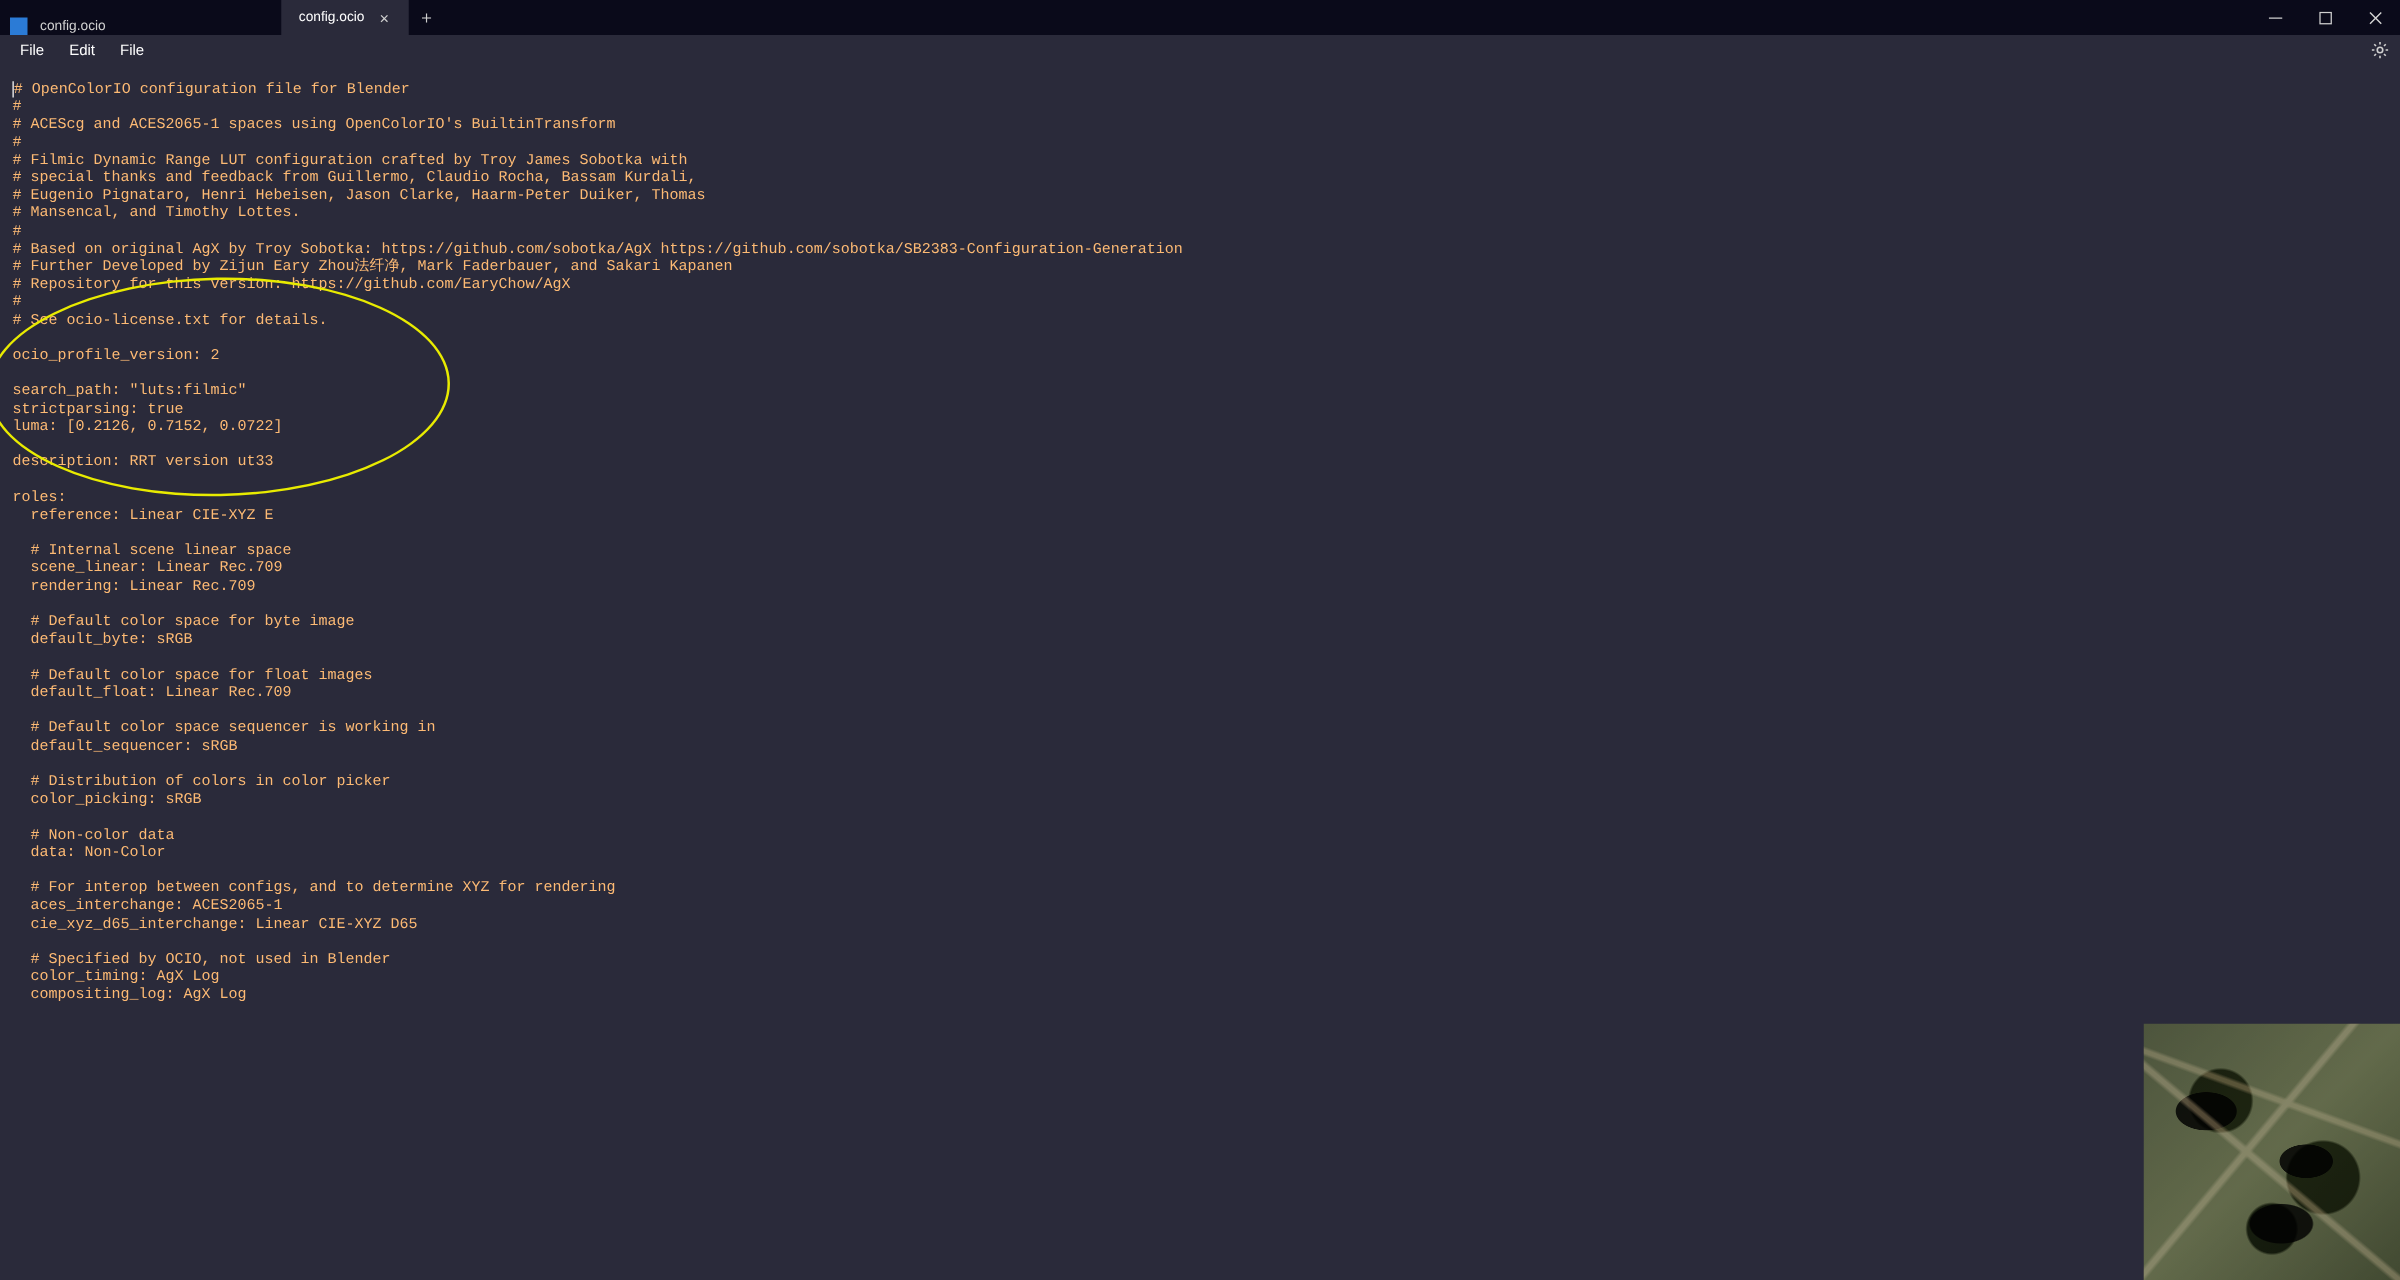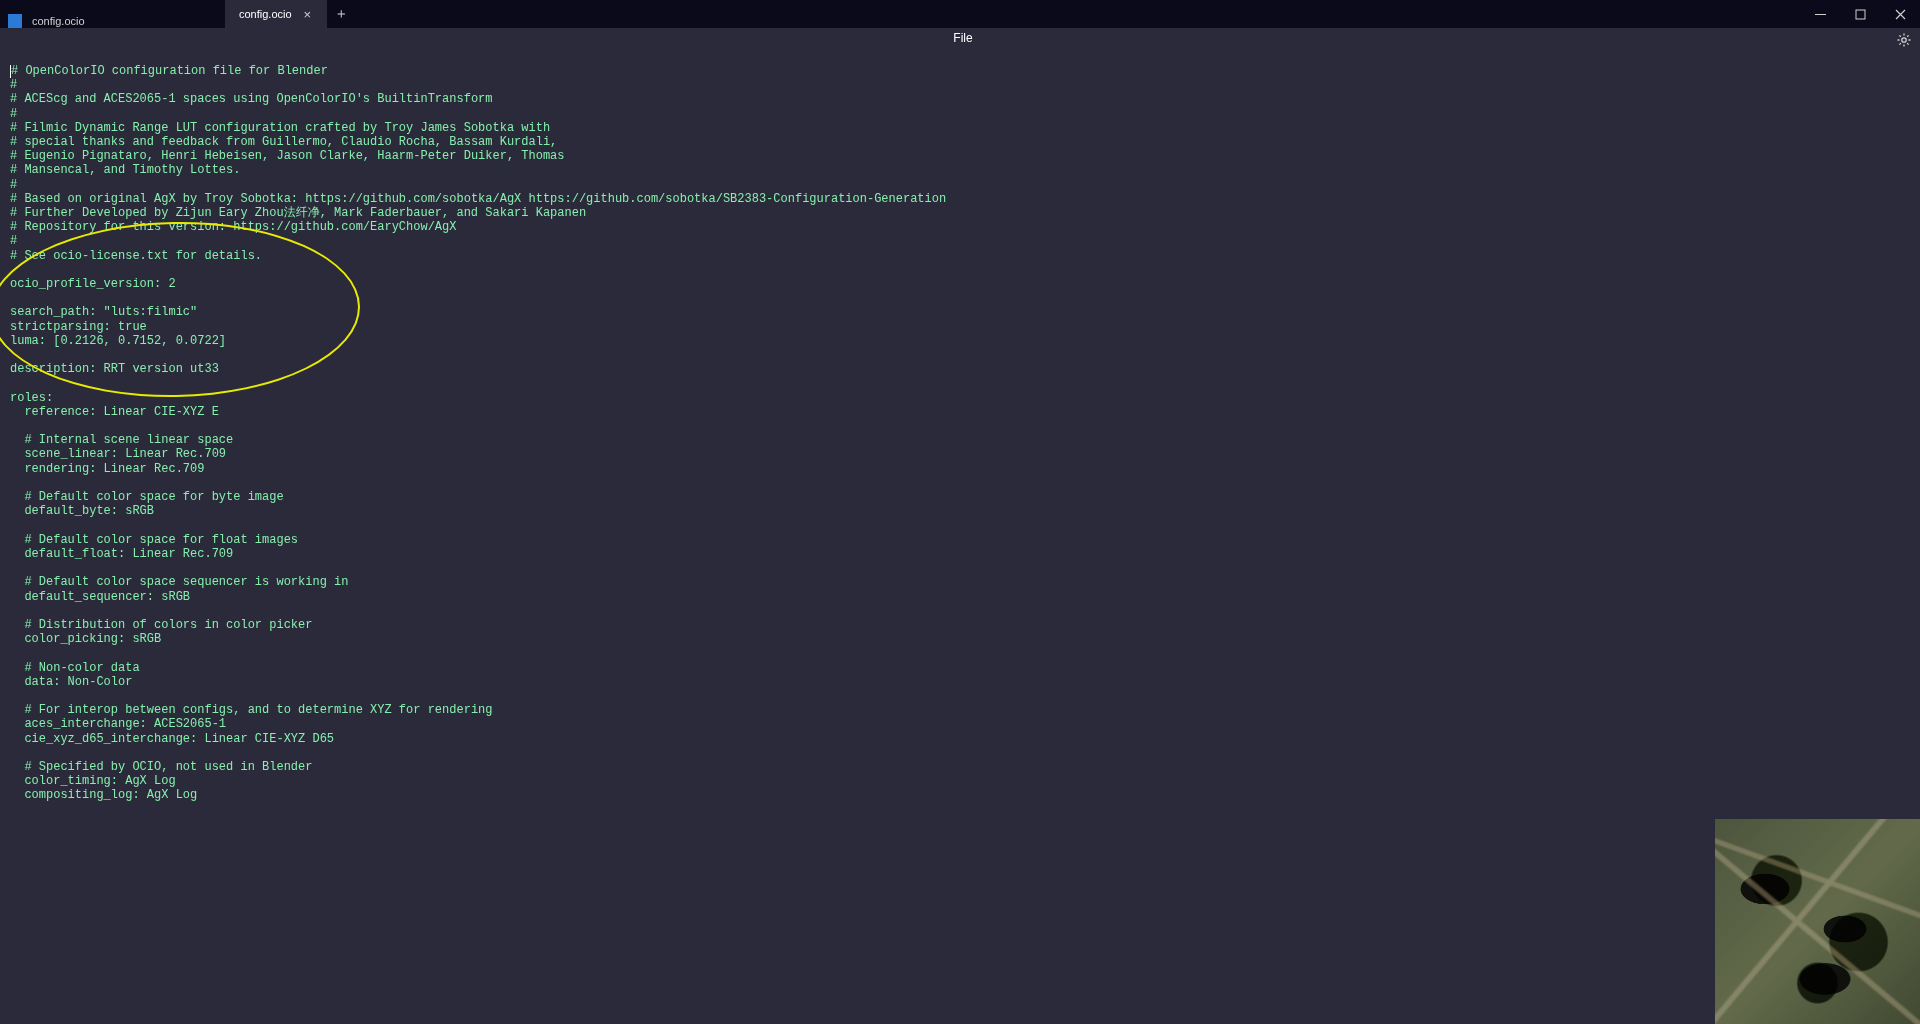--- a/index.html
+++ b/index.html
@@ -77,21 +77,20 @@
 }
 .window-btn svg { width: 11px; height: 11px; }
 
 .menubar {
   height: 24px;
   background: #2a2a3a;
   display: flex;
   align-items: center;
   padding-left: 6px;
   position: relative;
-  flex-direction: column;
 }
 .menu-item {
   color: #fff;
   font-size: 12px;
   padding: 3px 10px;
   cursor: pointer;
 }
 .settings-icon {
   position: absolute;
   right: 8px;
@@ -101,21 +100,21 @@
 }
 .settings-icon svg { width: 16px; height: 16px; }
 
 .editor {
   position: absolute;
   top: 52px;
   left: 0;
   right: 0;
   bottom: 0;
   background: #2a2a3a;
-  color: #86efac;
+  color: #fdba74;
   font-family: Consolas, "Courier New", monospace;
   font-size: 12px;
   line-height: 14.2px;
   white-space: pre;
   padding: 12px 10px 0 10px;
   overflow: hidden;
 }
 .editor .cursor-caret {
   display: inline-block;
   width: 1px;
@@ -201,21 +200,21 @@
     <div class="window-btn">
       <svg viewBox="0 0 11 11">
           <path d="M1 1 L10 10 M10 1 L1 10" stroke="#d0d0d0" stroke-width="1.2"></path>
         </svg>
     </div>
   </div>
 </div>
 
 <div class="menubar">
   <span class="menu-item">File</span>
-  <span class="menu-item">Zijun</span>
+  <span class="menu-item">Edit</span>
   <span class="menu-item">File</span>
   <span class="settings-icon">
     <svg viewBox="0 0 16 16" fill="none">
       <circle cx="8" cy="8" r="2.2" stroke="#d0d0d0" stroke-width="1.3"></circle>
       <path d="M8 1.5v2 M8 12.5v2 M1.5 8h2 M12.5 8h2 M3.4 3.4l1.4 1.4 M11.2 11.2l1.4 1.4 M12.6 3.4l-1.4 1.4 M4.8 11.2l-1.4 1.4" stroke="#d0d0d0" stroke-width="1.3"></path>
     </svg>
   </span>
 </div>
 
 <div class="editor" id="editor"><span class="cursor-caret"></span># OpenColorIO configuration file for Blender

